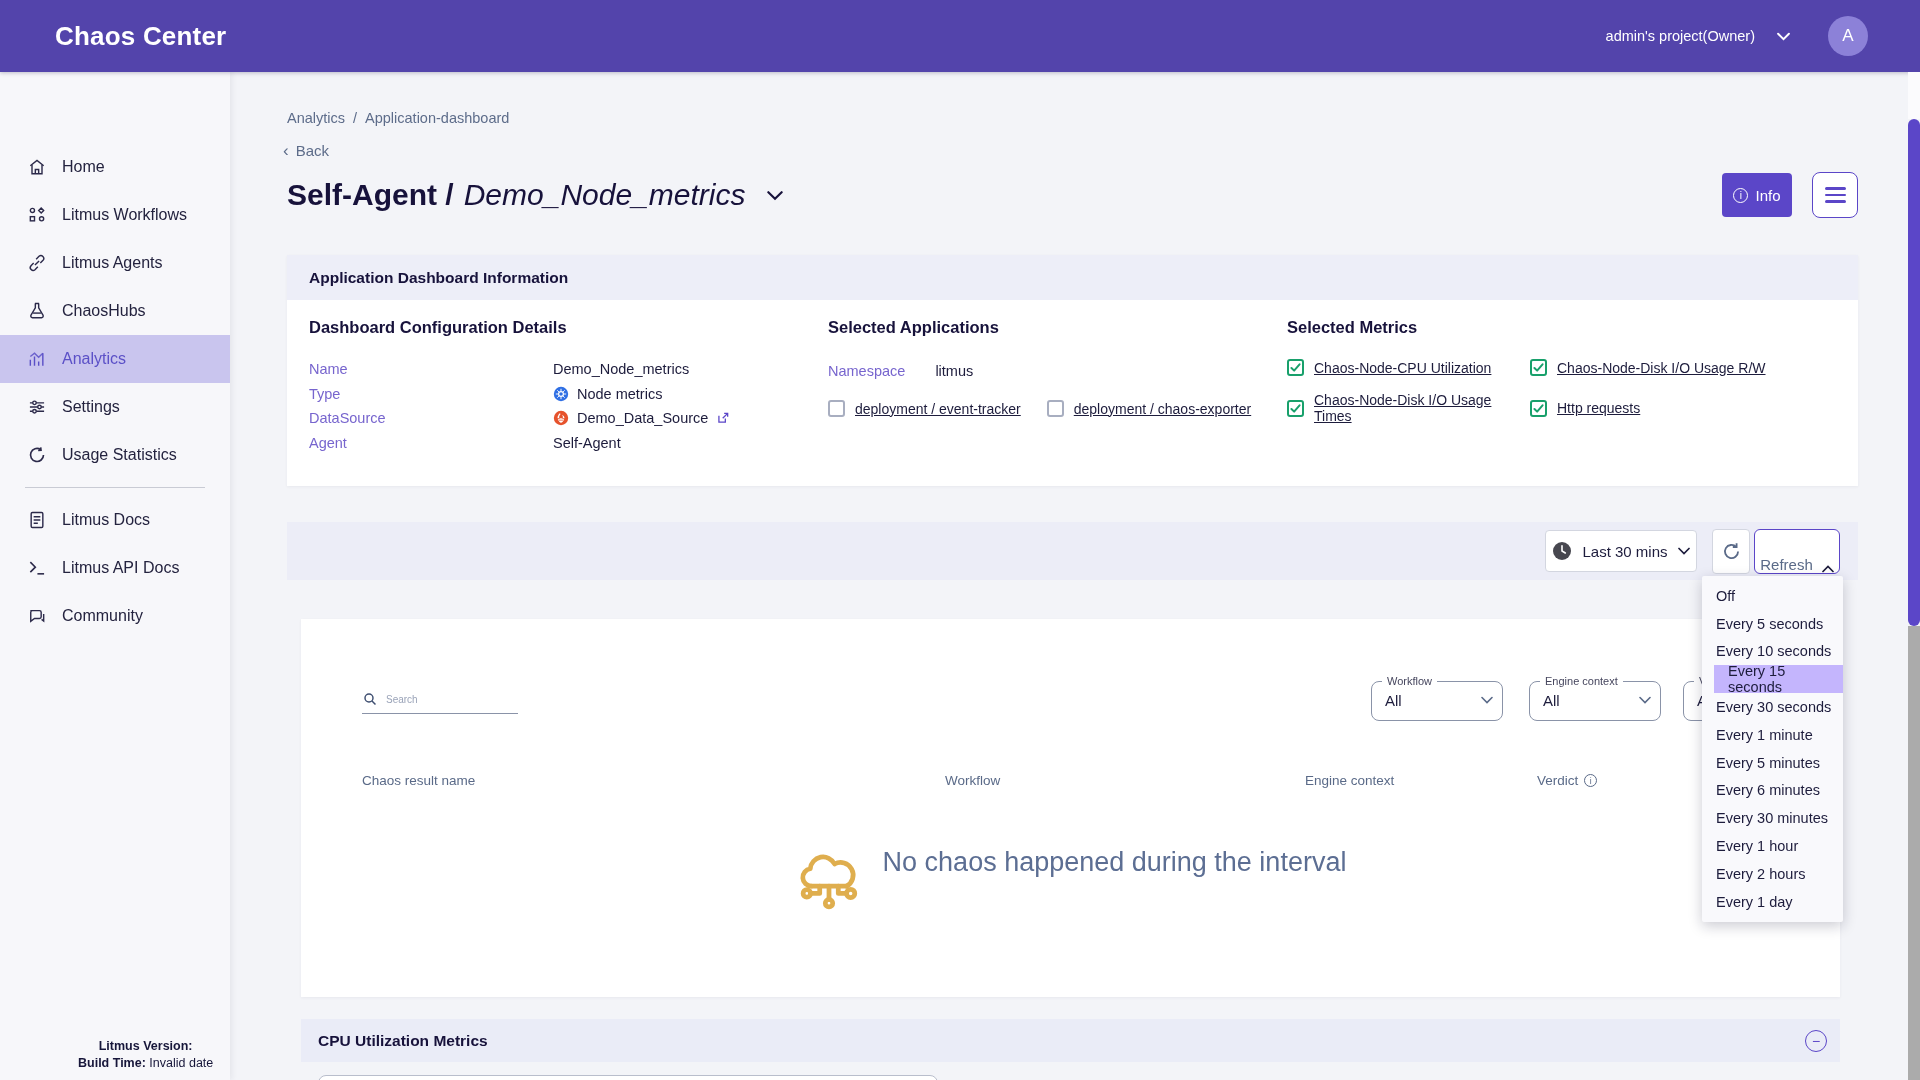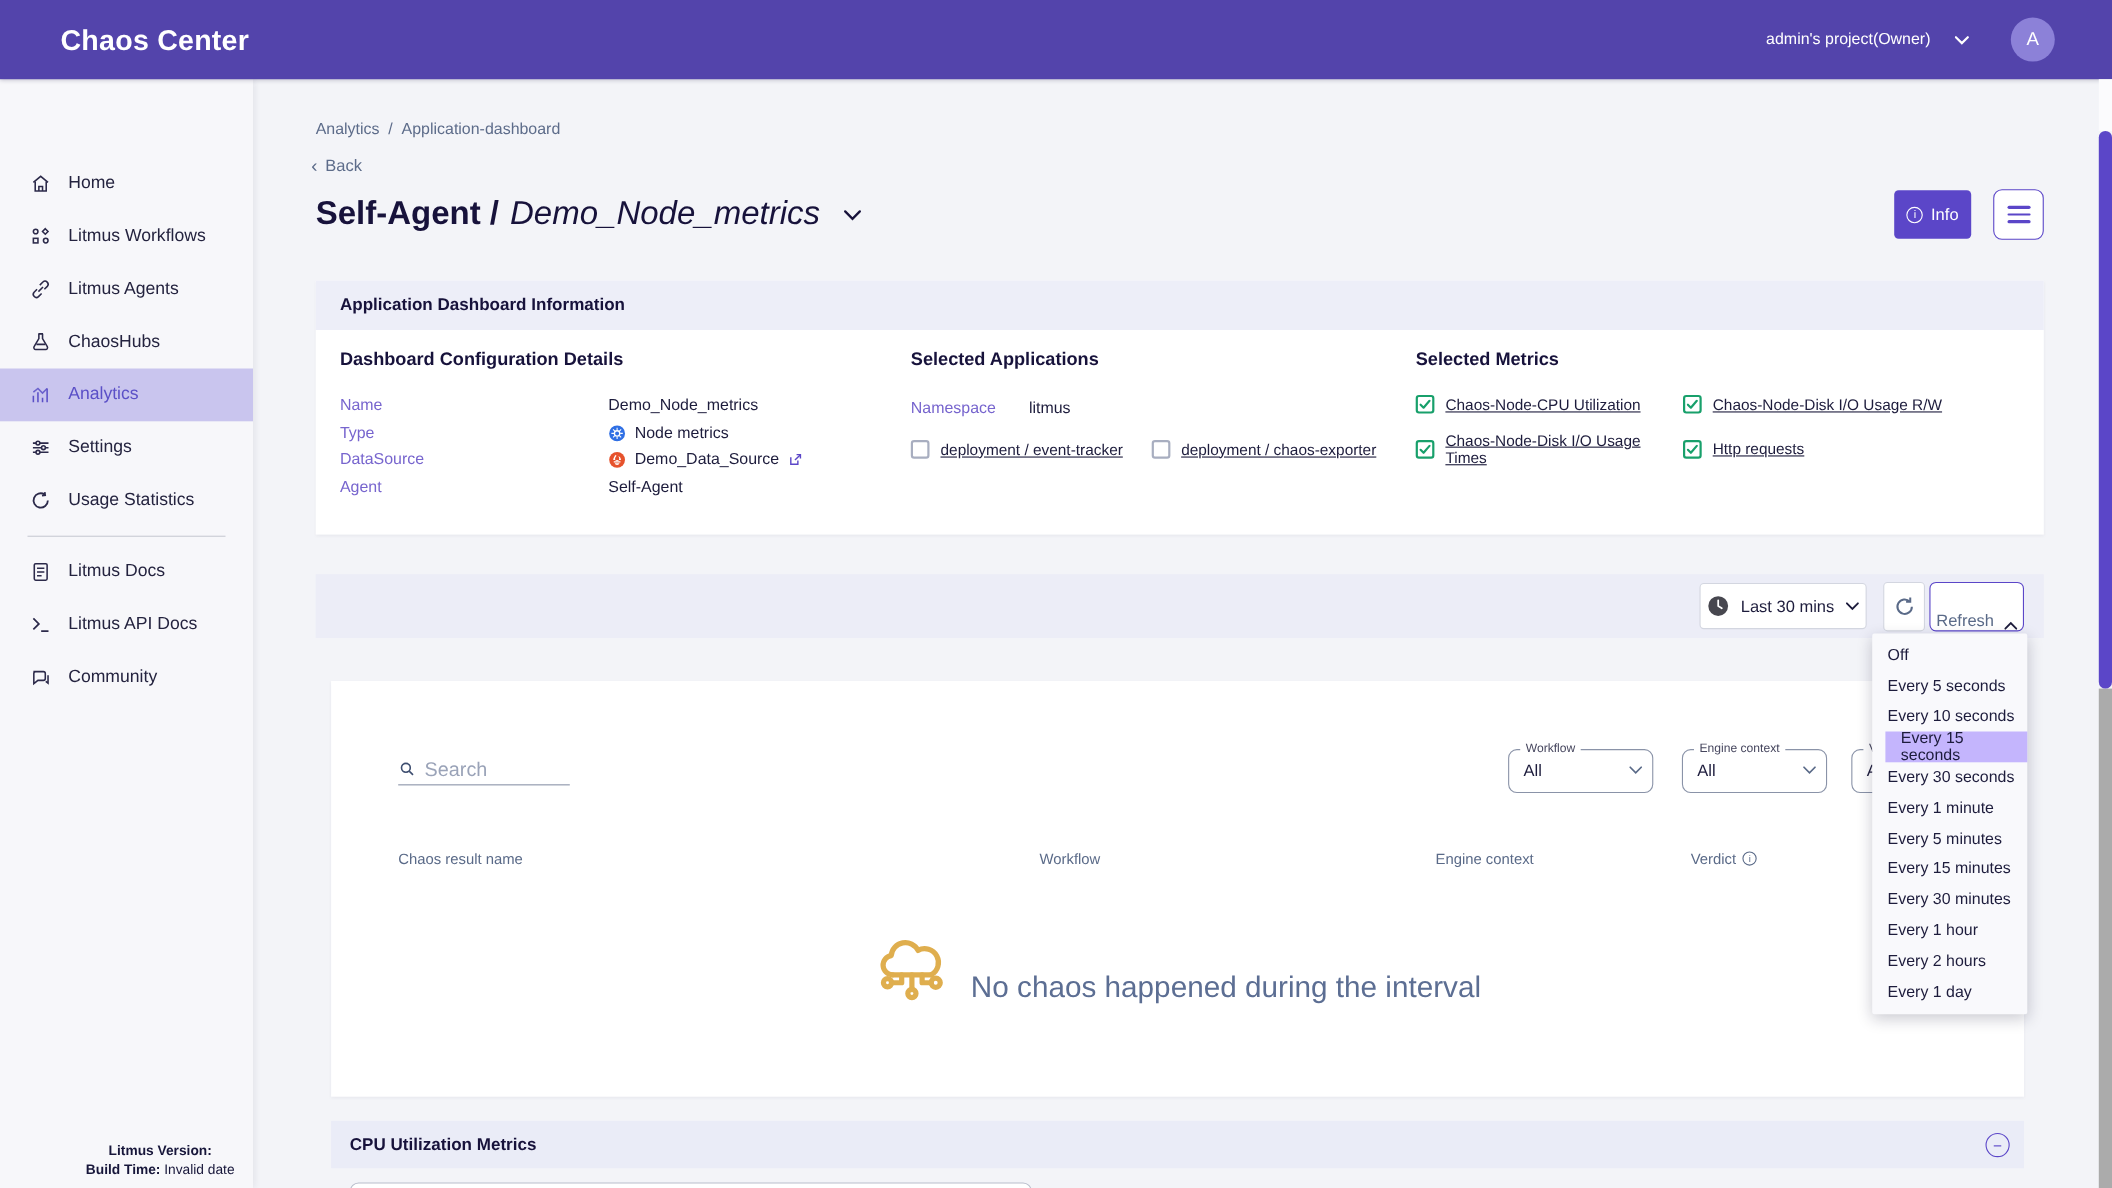--- a/index.html
+++ b/index.html
@@ -107,35 +107,35 @@
   .chaos-card { position:absolute; left:301px; top:619px; width:1539px; height:378px; background:#fff;
                 box-shadow:0 1px 3px rgba(20,20,50,.05); z-index:10;}
   .toggle-bar { height:35px; background:#ECEDF7; display:flex; align-items:center; justify-content:center; gap:13px; cursor:pointer; }
   .tri-up { width:0; height:0; border-left:6px solid transparent; border-right:6px solid transparent;
             border-bottom:7px solid #5B46C8; }
   .toggle-label { color:#5B46C8; font-size:15.5px; }
   .pencil { color:#5B46C8; display:flex; cursor:pointer; }
   .search-wrap { position:absolute; left:61px; top:66px; width:156px; height:29px; border-bottom:1px solid #8A93A8;
                  display:flex; align-items:center; gap:8px; }
   .search-wrap svg { color:#3E4E70; flex:0 0 auto; }
-  .search-input { border:none; outline:none; background:transparent; width:115px; font-size:18px; color:#a16207;
+  .search-input { border:none; outline:none; background:transparent; width:115px; font-size:10px; color:#a16207;
                   font-family:inherit; }
   .search-input::placeholder { color:#9AA3B8; }
   .mui-select { position:absolute; top:62px; width:132px; height:40px; border:1px solid #8A93A8; border-radius:8px;
                 background:#fff; cursor:pointer; }
   .mui-select .flabel { position:absolute; top:-7px; left:10px; background:#fff; padding:0 5px; font-size:11px; color:#46465E; }
   .mui-select .fvalue { position:absolute; left:13px; top:10px; font-size:15px; color:#1D1C3C; }
   .mui-select .chev { position:absolute; right:9px; top:14px; color:#5A6A88; }
   .sel-workflow { left:1070px; } .sel-engine { left:1228px; } .sel-verdict { left:1382px; z-index:1; }
   .table-head { position:absolute; left:61px; top:154px; right:20px; display:flex; font-size:13.5px; color:#5A6A88; }
   .th-1 { width:583px; } .th-2 { width:360px; } .th-3 { width:232px; }
   .th-4 { display:flex; align-items:center; gap:6px; }
   .tip-circle { width:13px; height:13px; border:1px solid #5A6A88; border-radius:50%; font-size:8.5px;
                 display:flex; align-items:center; justify-content:center; font-style:normal; }
-  .empty-state { position:absolute; left:0; top:228px; width:100%; display:flex; align-items:flex-end; justify-content:center; gap:20px; }
+  .empty-state { position:absolute; left:0; top:228px; width:100%; display:flex; align-items:flex-start; justify-content:center; gap:20px; }
   .empty-text { font-size:27px; color:#5C6E93; }
 
   
   .cpu-bar { position:absolute; left:301px; top:1019px; width:1539px; height:43px; background:#EAECF7;
              display:flex; align-items:center; z-index:10;}
   .cpu-title { margin-left:17px; font-size:15.5px; font-weight:bold; color:#17123B; }
   .collapse-btn { margin-left:auto; margin-right:13px; width:22px; height:22px; border:1.5px solid #5B46C8;
                   border-radius:50%; background:transparent; color:#5B46C8; font-size:14px; line-height:1;
                   display:flex; align-items:center; justify-content:center; cursor:pointer; }
   .stub-box { position:absolute; left:318px; top:1075px; width:620px; height:30px; background:#fff;
@@ -443,21 +443,21 @@
   </section>
 
   <div class="refresh-menu">
     <div class="rm-item">Off</div>
     <div class="rm-item">Every 5 seconds</div>
     <div class="rm-item">Every 10 seconds</div>
     <div class="rm-item selected">Every 15 seconds</div>
     <div class="rm-item">Every 30 seconds</div>
     <div class="rm-item">Every 1 minute</div>
     <div class="rm-item">Every 5 minutes</div>
-    <div class="rm-item">Every 15 minutes</div>
+    <div class="rm-item">Every 6 minutes</div>
     <div class="rm-item">Every 30 minutes</div>
     <div class="rm-item">Every 1 hour</div>
     <div class="rm-item">Every 2 hours</div>
     <div class="rm-item">Every 1 day</div>
   </div>
 
   <section class="chaos-card">
     <div class="search-wrap">
       <span style="display:flex">
           <svg width="16" height="16" viewBox="0 0 24 24" fill="none" stroke="currentColor" stroke-width="2.2">

